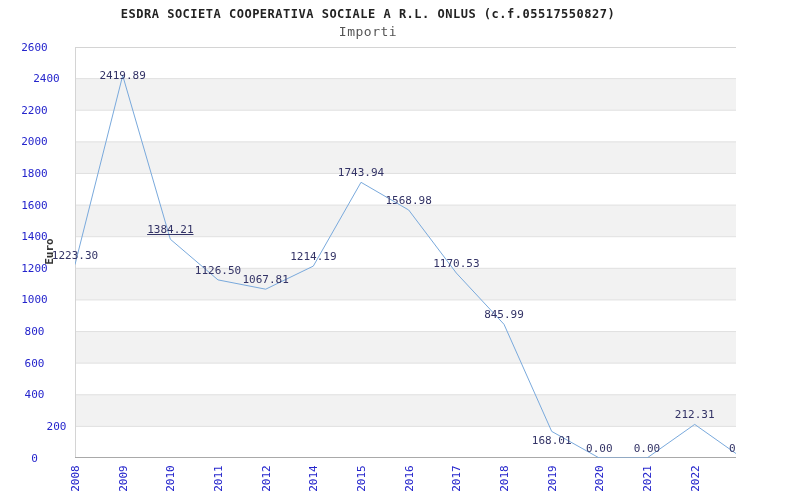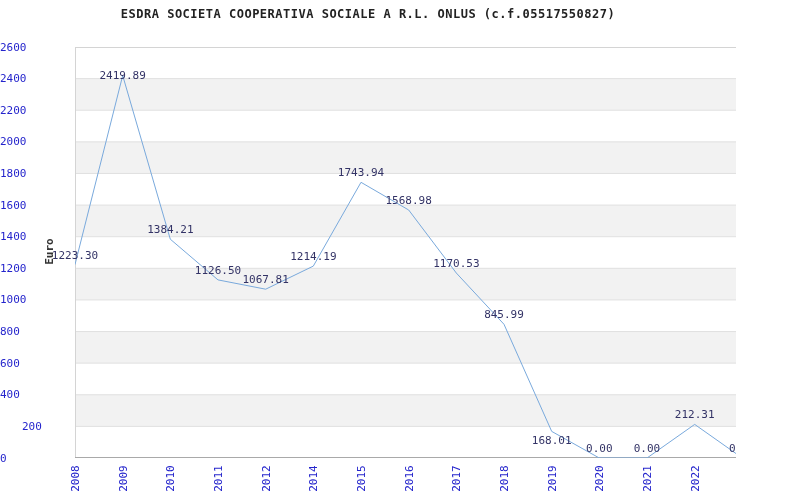--- a/index.html
+++ b/index.html
@@ -11,21 +11,21 @@
     position:absolute;left:0;top:7px;width:100%;text-align:center;
     font-size:12px;font-weight:bold;color:#222222;letter-spacing:0.5px;white-space:nowrap;
   }
   .subtitle{
     position:absolute;left:0;top:24px;width:100%;text-align:center;
     font-size:13px;color:#555555;letter-spacing:0.5px;
   }
   .plot{position:absolute;left:75px;top:47px;width:715px;height:411px;}
   .plot svg{display:block;}
   .ytick{
-    position:absolute;left:0;width:69px;height:13px;text-align:left;
+    position:absolute;left:0;width:69px;height:13px;text-align:center;
     font-size:11px;line-height:13px;color:#2424cc;
   }
   .xtick{
     position:absolute;width:32px;height:13px;text-align:center;
     font-size:11px;line-height:13px;color:#2424cc;transform:rotate(-90deg);white-space:nowrap;
   }
   .plabel{
     position:absolute;width:64px;height:13px;text-align:center;
     font-size:11px;line-height:13px;color:#333366;white-space:nowrap;
   }
@@ -36,20 +36,21 @@
   .xlabel{
     position:absolute;left:757px;top:482px;
     font-size:12px;font-weight:bold;color:#333333;letter-spacing:0.5px;
   }
 </style>
 </head>
 <body>
 
 <div class="chart">
   <div class="title">ESDRA SOCIETA COOPERATIVA SOCIALE A R.L. ONLUS (c.f.05517550827)</div>
+  <div class="subtitle">Importi</div>
   <div class="ylabel">Euro</div>
   <div id="plot" class="plot">
       <svg width="715" height="411" viewBox="0 0 715 411">
         <rect x="0" y="0" width="715" height="31.615384615384617" fill="#ffffff"></rect>
         <rect x="0" y="31.615384615384617" width="715" height="31.615384615384617" fill="#f2f2f2"></rect>
         <rect x="0" y="63.23076923076923" width="715" height="31.615384615384617" fill="#ffffff"></rect>
         <rect x="0" y="94.84615384615385" width="715" height="31.615384615384617" fill="#f2f2f2"></rect>
         <rect x="0" y="126.46153846153847" width="715" height="31.615384615384617" fill="#ffffff"></rect>
         <rect x="0" y="158.0769230769231" width="715" height="31.615384615384617" fill="#f2f2f2"></rect>
         <rect x="0" y="189.6923076923077" width="715" height="31.615384615384617" fill="#ffffff"></rect>
@@ -71,21 +72,21 @@
         <line x1="0" y1="316.1538461538462" x2="715" y2="316.1538461538462" stroke="#e0e0e0" stroke-width="1"></line>
         <line x1="0" y1="347.7692307692308" x2="715" y2="347.7692307692308" stroke="#e0e0e0" stroke-width="1"></line>
         <line x1="0" y1="379.3846153846154" x2="715" y2="379.3846153846154" stroke="#e0e0e0" stroke-width="1"></line>
         <rect x="0.5" y="0.5" width="714" height="410" fill="none" stroke="#d4d4d4" stroke-width="1"></rect>
         <line x1="0" y1="410.5" x2="715" y2="410.5" stroke="#a9a9a9" stroke-width="1"></line>
         <polyline points="0.0,217.6 47.7,28.5 95.3,192.2 143.0,232.9 190.7,242.2 238.3,219.1 286.0,135.3 333.7,163.0 381.3,226.0 429.0,277.3 476.7,384.4 524.3,411.0 572.0,411.0 619.7,377.4 667.3,411.0 715.0,391.9" fill="none" stroke="#79a9dc" stroke-width="1"></polyline>
       </svg>
     </div>
   <div id="yticks">
       <div class="ytick" style="top: 40.5px; color: rgb(36, 36, 204);">2600</div>
-      <div class="ytick" style="top: 72.1154px; color: rgb(36, 36, 204);">2400</div>
+      <div class="ytick" style="top: 72.1154px; color: rgb(36, 36, 204); margin-left: 12px;">2400</div>
       <div class="ytick" style="top: 103.731px; color: rgb(36, 36, 204);">2200</div>
       <div class="ytick" style="top: 135.346px; color: rgb(36, 36, 204);">2000</div>
       <div class="ytick" style="top: 166.962px; color: rgb(36, 36, 204);">1800</div>
       <div class="ytick" style="top: 198.577px; color: rgb(36, 36, 204);">1600</div>
       <div class="ytick" style="top: 230.192px; color: rgb(36, 36, 204);">1400</div>
       <div class="ytick" style="top: 261.808px; color: rgb(36, 36, 204);">1200</div>
       <div class="ytick" style="top: 293.423px; color: rgb(36, 36, 204);">1000</div>
       <div class="ytick" style="top: 325.038px; color: rgb(36, 36, 204);">800</div>
       <div class="ytick" style="top: 356.654px; color: rgb(36, 36, 204);">600</div>
       <div class="ytick" style="top: 388.269px; color: rgb(36, 36, 204);">400</div>
@@ -106,21 +107,21 @@
       <div class="xtick" style="left: 535.667px; top: 472px; color: rgb(36, 36, 204);">2019</div>
       <div class="xtick" style="left: 583.333px; top: 472px; color: rgb(36, 36, 204);">2020</div>
       <div class="xtick" style="left: 631px; top: 472px; color: rgb(36, 36, 204);">2021</div>
       <div class="xtick" style="left: 678.667px; top: 472px; color: rgb(36, 36, 204);">2022</div>
       <div class="xtick" style="left: 726.333px; top: 472px; color: rgb(36, 36, 204);">2023</div>
       <div class="xtick" style="left: 774px; top: 472px; color: rgb(36, 36, 204);">2024</div>
     </div>
   <div id="plabels">
       <div class="plabel" style="left: 43px; top: 248.625px; color: rgb(51, 51, 102);">1223.30</div>
       <div class="plabel" style="left: 90.6667px; top: 69px; color: rgb(51, 51, 102);">2419.89</div>
-      <div class="plabel" style="left: 138.333px; top: 223.188px; color: rgb(51, 51, 102);">1384.21</div>
+      <div class="plabel" style="left: 138.333px; top: 223.188px; color: rgb(51, 51, 102); text-decoration: underline;">1384.21</div>
       <div class="plabel" style="left: 186px; top: 263.926px; color: rgb(51, 51, 102);">1126.50</div>
       <div class="plabel" style="left: 233.667px; top: 273.204px; color: rgb(51, 51, 102);">1067.81</div>
       <div class="plabel" style="left: 281.333px; top: 250.065px; color: rgb(51, 51, 102);">1214.19</div>
       <div class="plabel" style="left: 329px; top: 166.323px; color: rgb(51, 51, 102);">1743.94</div>
       <div class="plabel" style="left: 376.667px; top: 193.98px; color: rgb(51, 51, 102);">1568.98</div>
       <div class="plabel" style="left: 424.333px; top: 256.966px; color: rgb(51, 51, 102);">1170.53</div>
       <div class="plabel" style="left: 472px; top: 308.269px; color: rgb(51, 51, 102);">845.99</div>
       <div class="plabel" style="left: 519.667px; top: 434px; color: rgb(51, 51, 102);">168.01</div>
       <div class="plabel" style="left: 567.333px; top: 442px; color: rgb(51, 51, 102);">0.00</div>
       <div class="plabel" style="left: 615px; top: 442px; color: rgb(51, 51, 102);">0.00</div>

